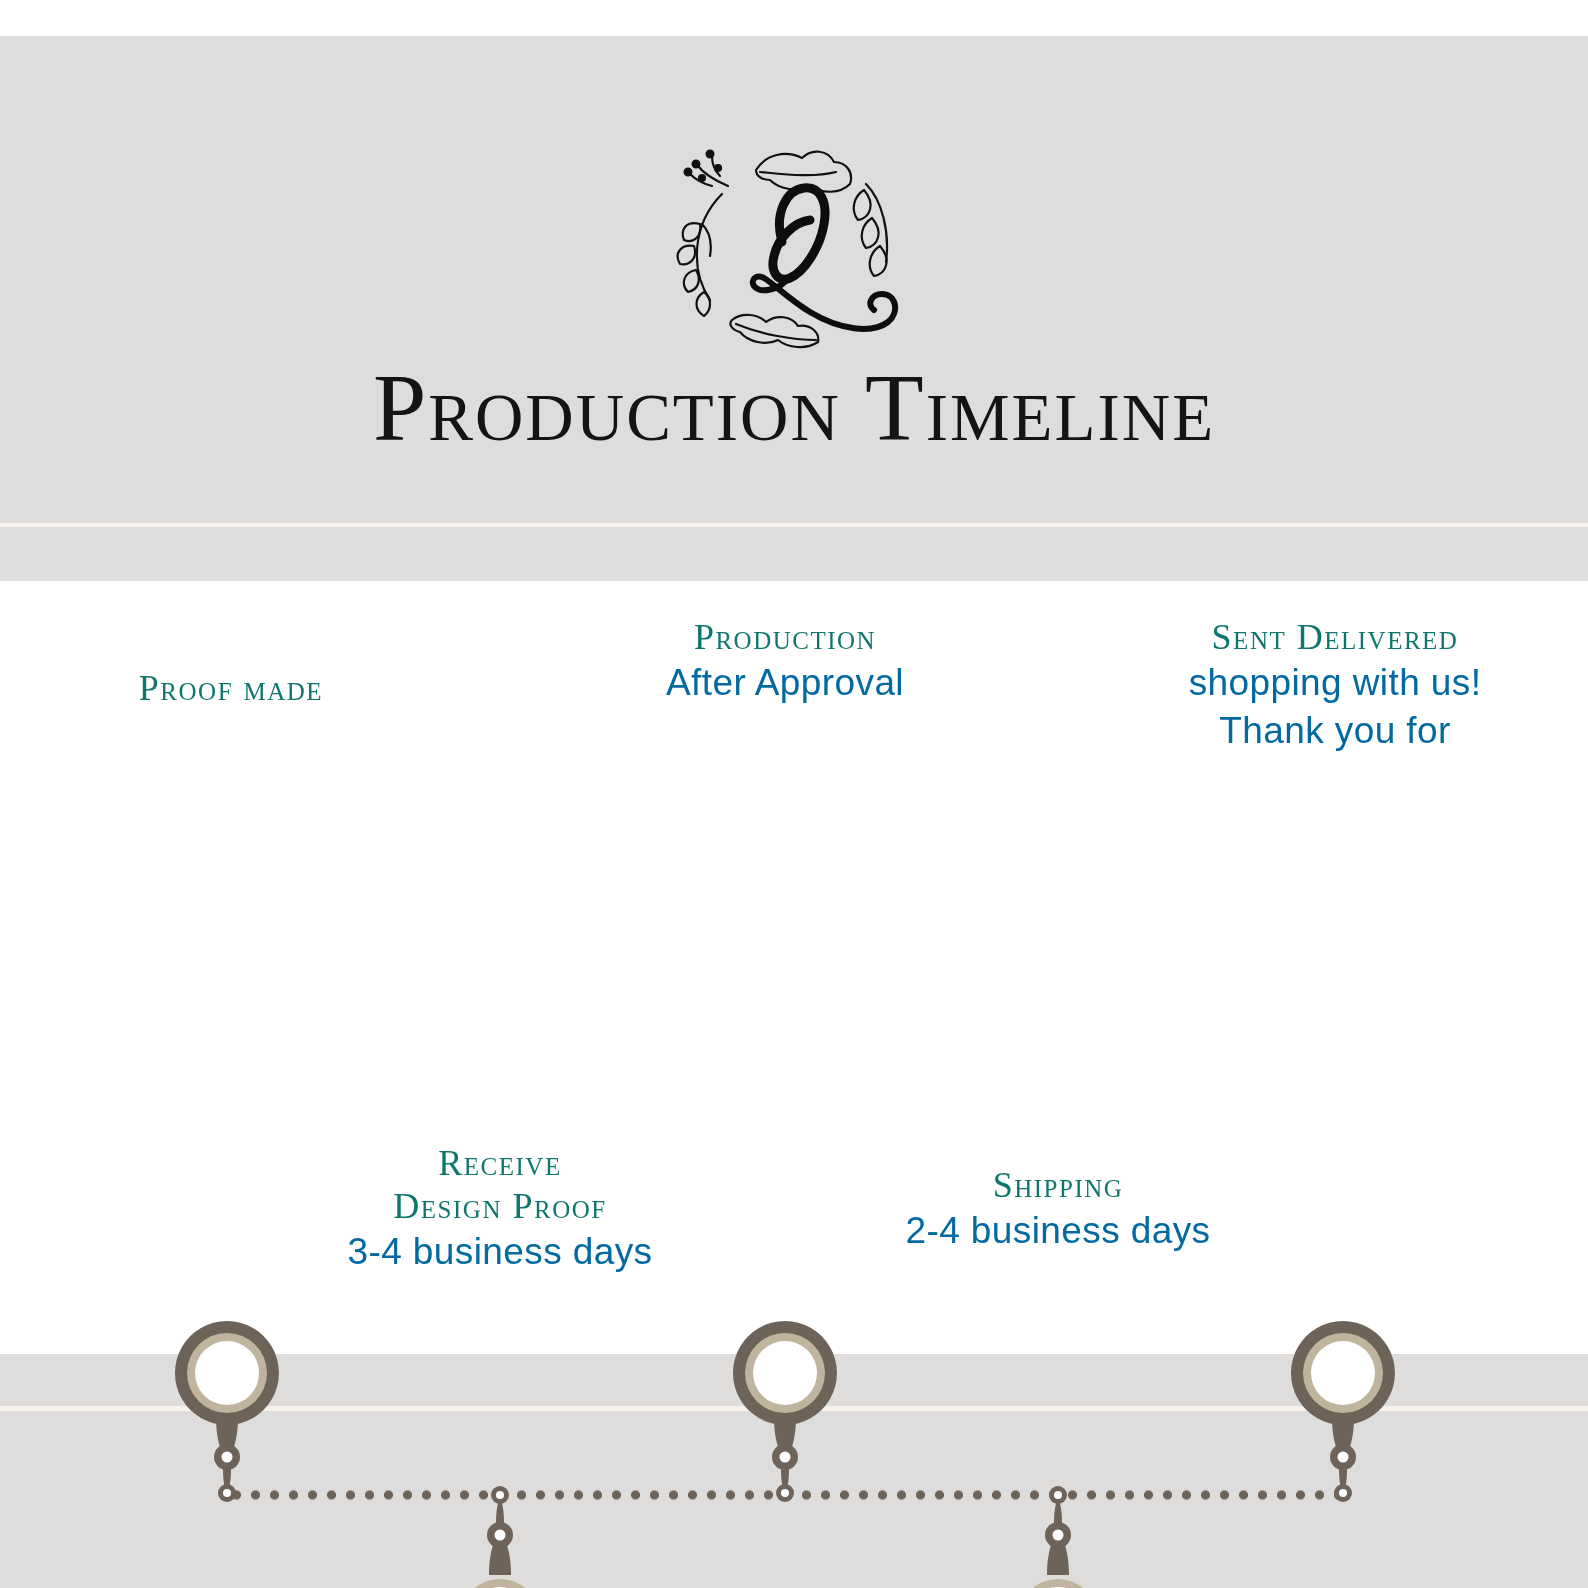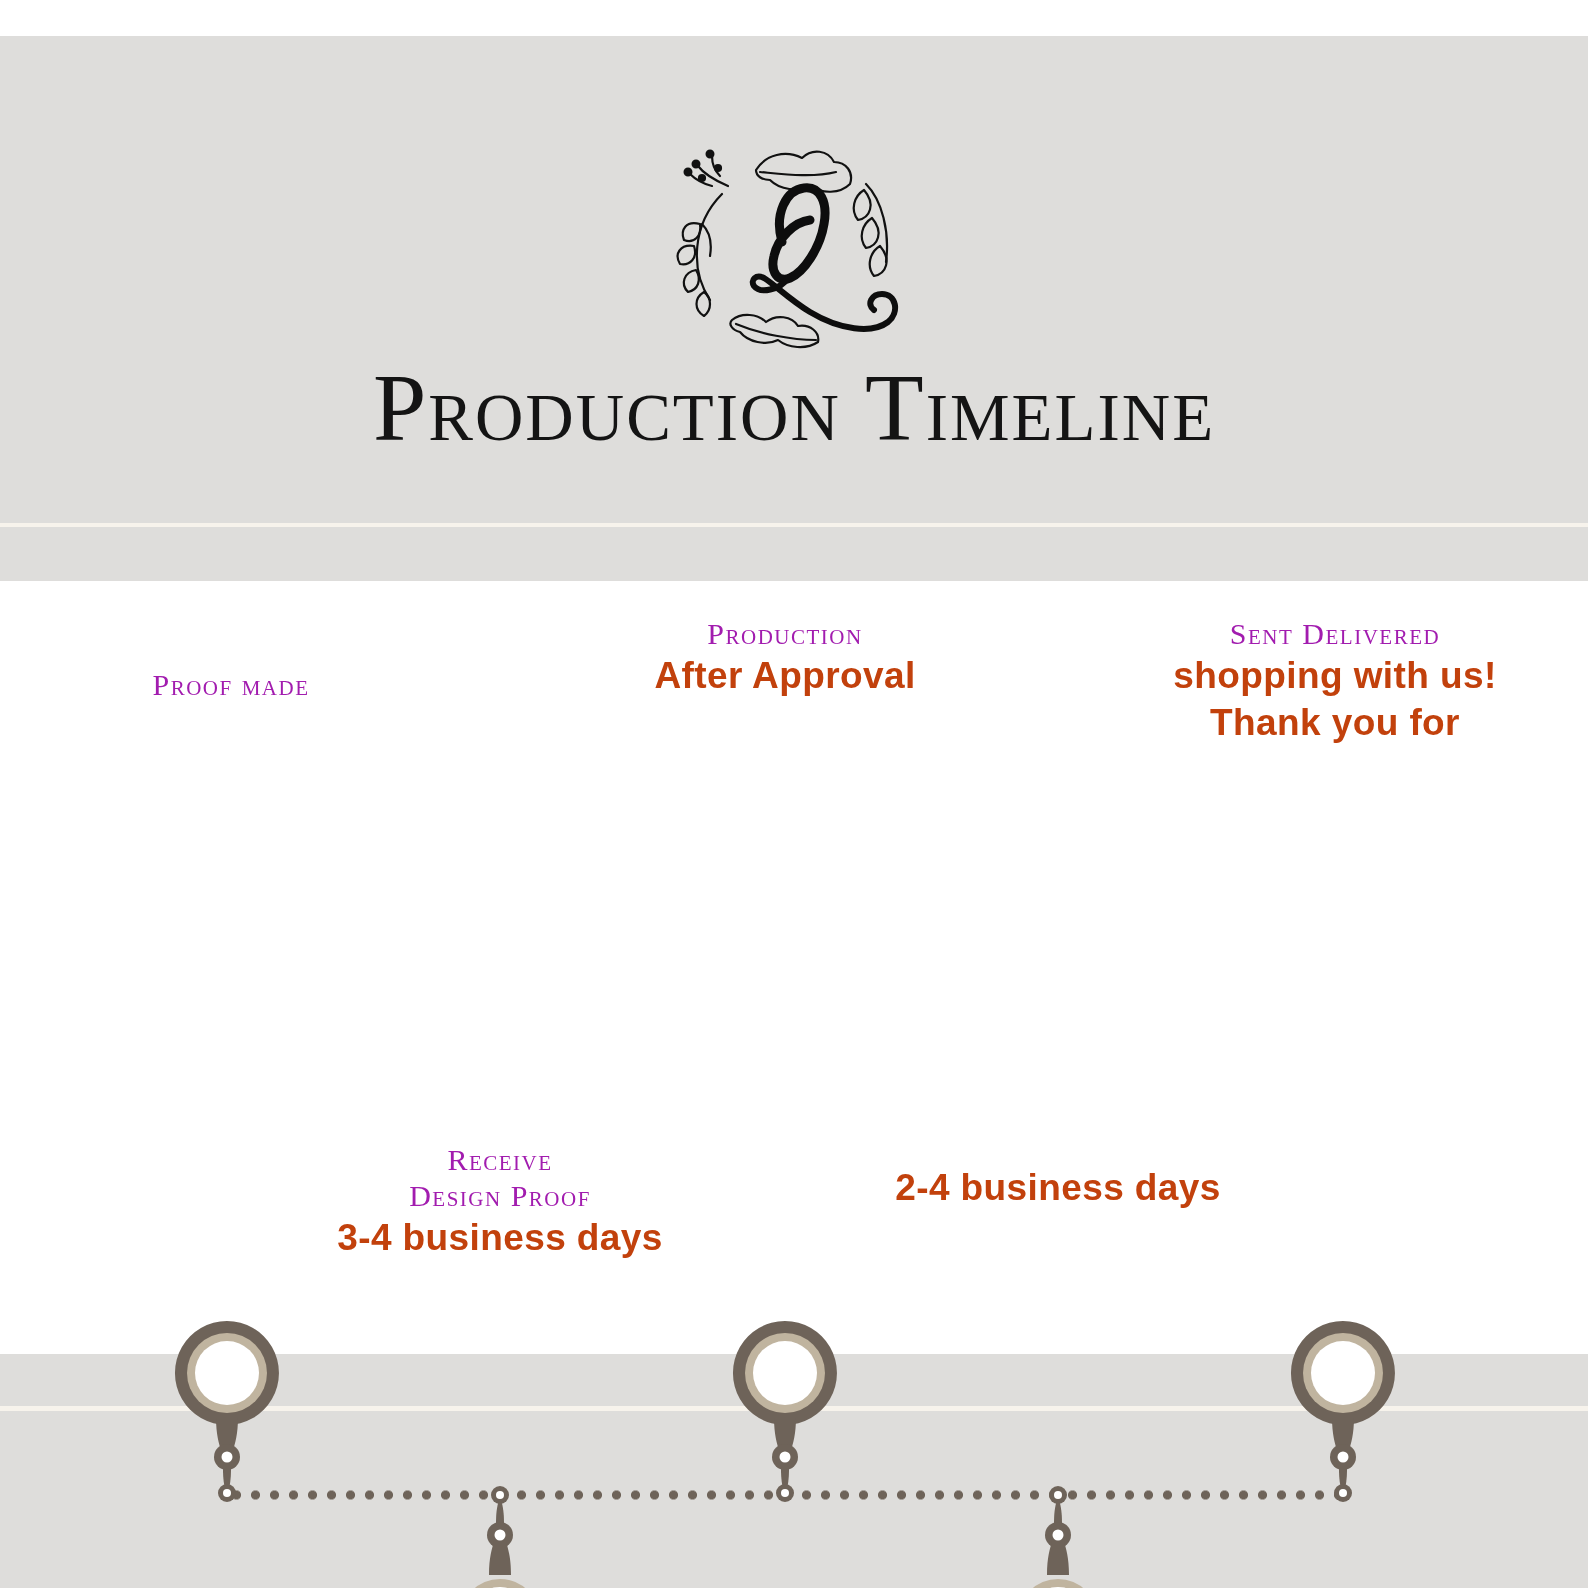--- a/index.html
+++ b/index.html
@@ -101,33 +101,33 @@
 
   
   .label {
     position: absolute;
     text-align: center;
     color: #181818;
   }
   .label .ttl {
     font-family: "Liberation Serif", serif;
     font-variant: small-caps;
-    font-size: 30px;
+    font-size: 36px;
     letter-spacing: 1.5px;
     line-height: 1.2;
-    color: #a21caf;
+    color: #0f766e;
     white-space: nowrap;
   }
   .label .sub {
     font-family: "Liberation Sans", sans-serif;
-    font-weight: 700;
+    font-weight: 400;
     font-size: 37px;
     letter-spacing: 0.4px;
     line-height: 1.28;
-    color: #c2410c;
+    color: #0369a1;
     white-space: nowrap;
   }
 
   
   .lbl-order     { left:   31px; top: 631px; width: 400px; }
   .lbl-prod      { left:  575px; top: 580px; width: 420px; }
   .lbl-delivered { left: 1120px; top: 580px; width: 430px; }
 
   
   .lbl-proof     { left:  290px; top: 1106px; width: 420px; }
@@ -296,16 +296,17 @@
     <div class="sub">Thank you for</div>
   </div>
 
   <div class="label lbl-proof">
     <div class="ttl">Receive</div>
     <div class="ttl">Design Proof</div>
     <div class="sub">3-4 business days</div>
   </div>
 
   <div class="label lbl-shipping">
+    <div class="ttl">Shipping</div>
     <div class="sub">2-4 business days</div>
   </div>
 
 </div>
 
 </body></html>

